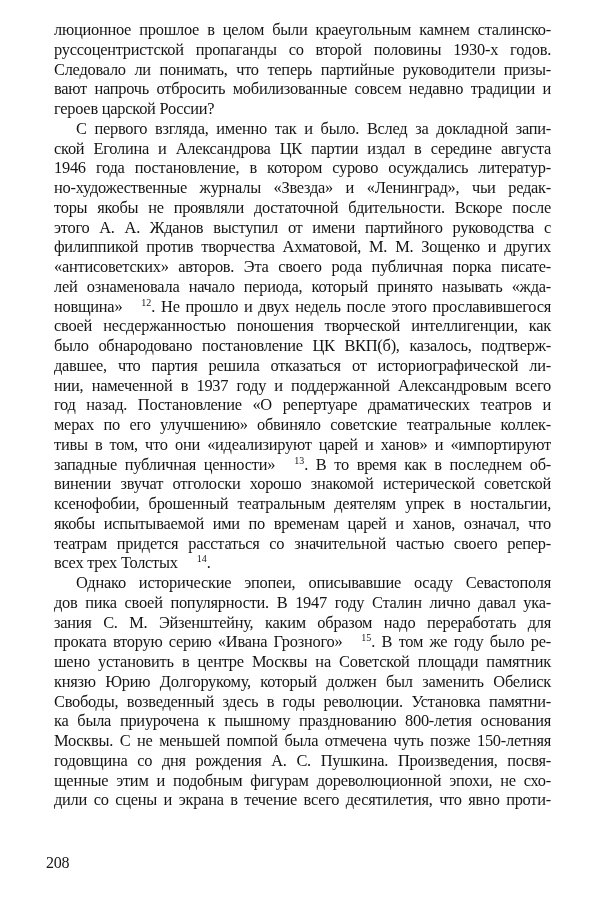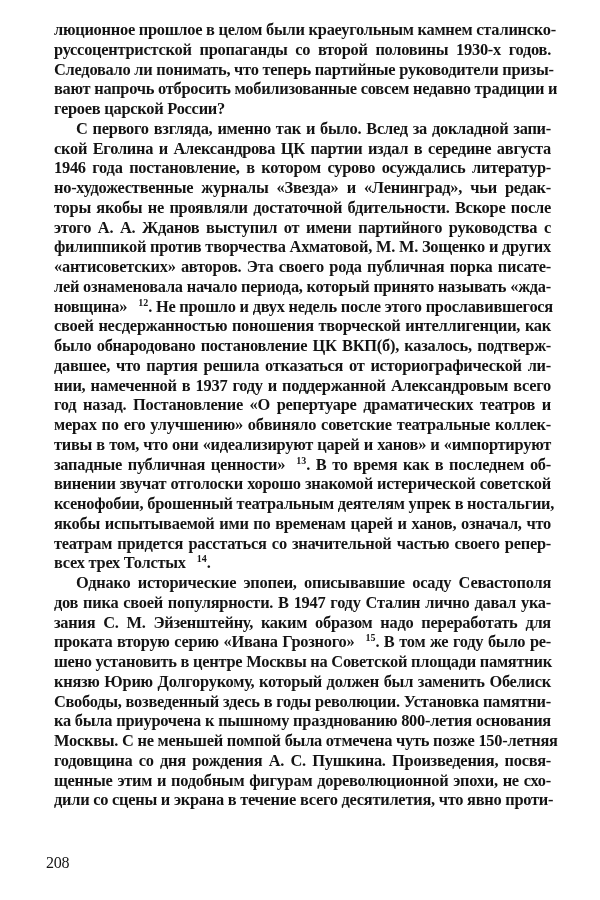--- a/index.html
+++ b/index.html
@@ -36,28 +36,27 @@
       text-align: right;
       text-align-last: left;
     }
     .line.indent {
       padding-left: 22px;
       box-sizing: border-box;
     }
     .line .txt {
       display: block;
       width: 100%;
-      font-weight: bold;
     }
     sup.fn {
       font-size: 10px;
       line-height: 0;
       vertical-align: 6px;
       letter-spacing: 0;
-      margin-left: 11px;
+      margin-left: 19px;
     }
     .page-number {
       position: absolute;
       left: 46px;
       top: 853px;
       font-size: 16px;
       line-height: 20px;
       letter-spacing: -0.3px;
     }
   </style>

